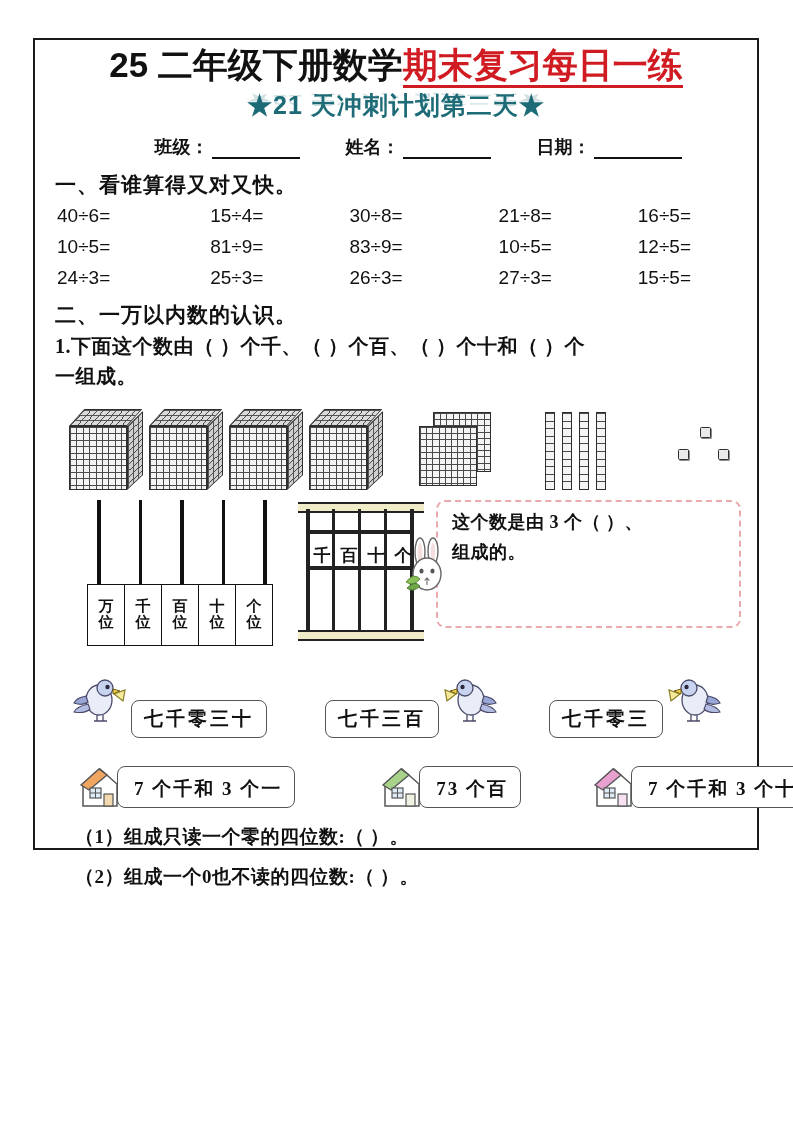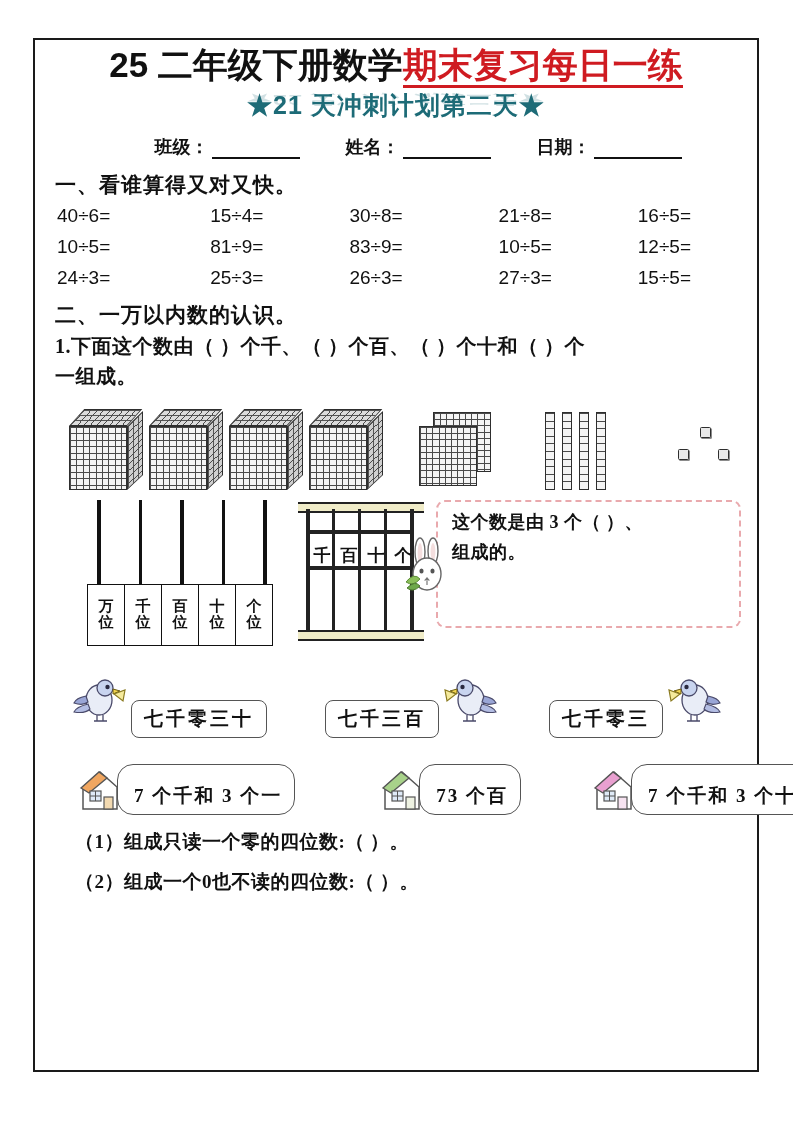--- a/index.html
+++ b/index.html
@@ -1,19 +1,19 @@
 <!DOCTYPE html>
 <html><head>
 <meta charset="utf-8">
 <style>
   html,body{margin:0;padding:0;background:#ffffff;}
   body{width:793px;height:1122px;font-family:"Liberation Serif",serif;color:#111;position:relative;overflow:hidden;}
 
   .page-frame{
-    position:absolute;left:33px;top:38px;width:726px;height:1034px;
+    position:absolute;left:33px;top:38px;width:726px;height:812px;
     border:2.5px solid #1a1a1a;background:#fff;box-sizing:border-box;
   }
 
   
   .title-row{
     text-align:center;margin-top:7px;line-height:1;white-space:nowrap;
   }
   .title-black{
     font-family:"Liberation Sans",sans-serif;font-weight:bold;font-size:35px;
     letter-spacing:0px;color:#111;vertical-align:baseline;
@@ -180,22 +180,22 @@
   .bird.flip{transform:scaleX(-1);}
 
   
   .house-row{display:flex;align-items:center;margin:26px 0 0 8px;}
   .house-item{display:flex;align-items:center;}
   .house-item.h1{margin-left:18px;}
   .house-item.h2{margin-left:84px;}
   .house-item.h3{margin-left:70px;}
   .house{width:46px;height:46px;flex:none;margin-right:-6px;z-index:2;}
   .card2{
-    border:1.8px solid #555;border-radius:16px;background:#fff;
-    padding:18px 12px 5px 16px;font-family:"Liberation Serif",serif;font-weight:bold;
+    border:1.8px solid #555;border-radius:8px;background:#fff;
+    padding:9px 12px 5px 16px;font-family:"Liberation Serif",serif;font-weight:bold;
     font-size:19px;letter-spacing:2px;white-space:nowrap;
   }
 </style>
 </head>
 <body>
 
 <div class="page-frame">
 
   <div class="title-row">
     <span class="title-black">25 二年级下册数学</span><span class="title-red">期末复习每日一练</span>

